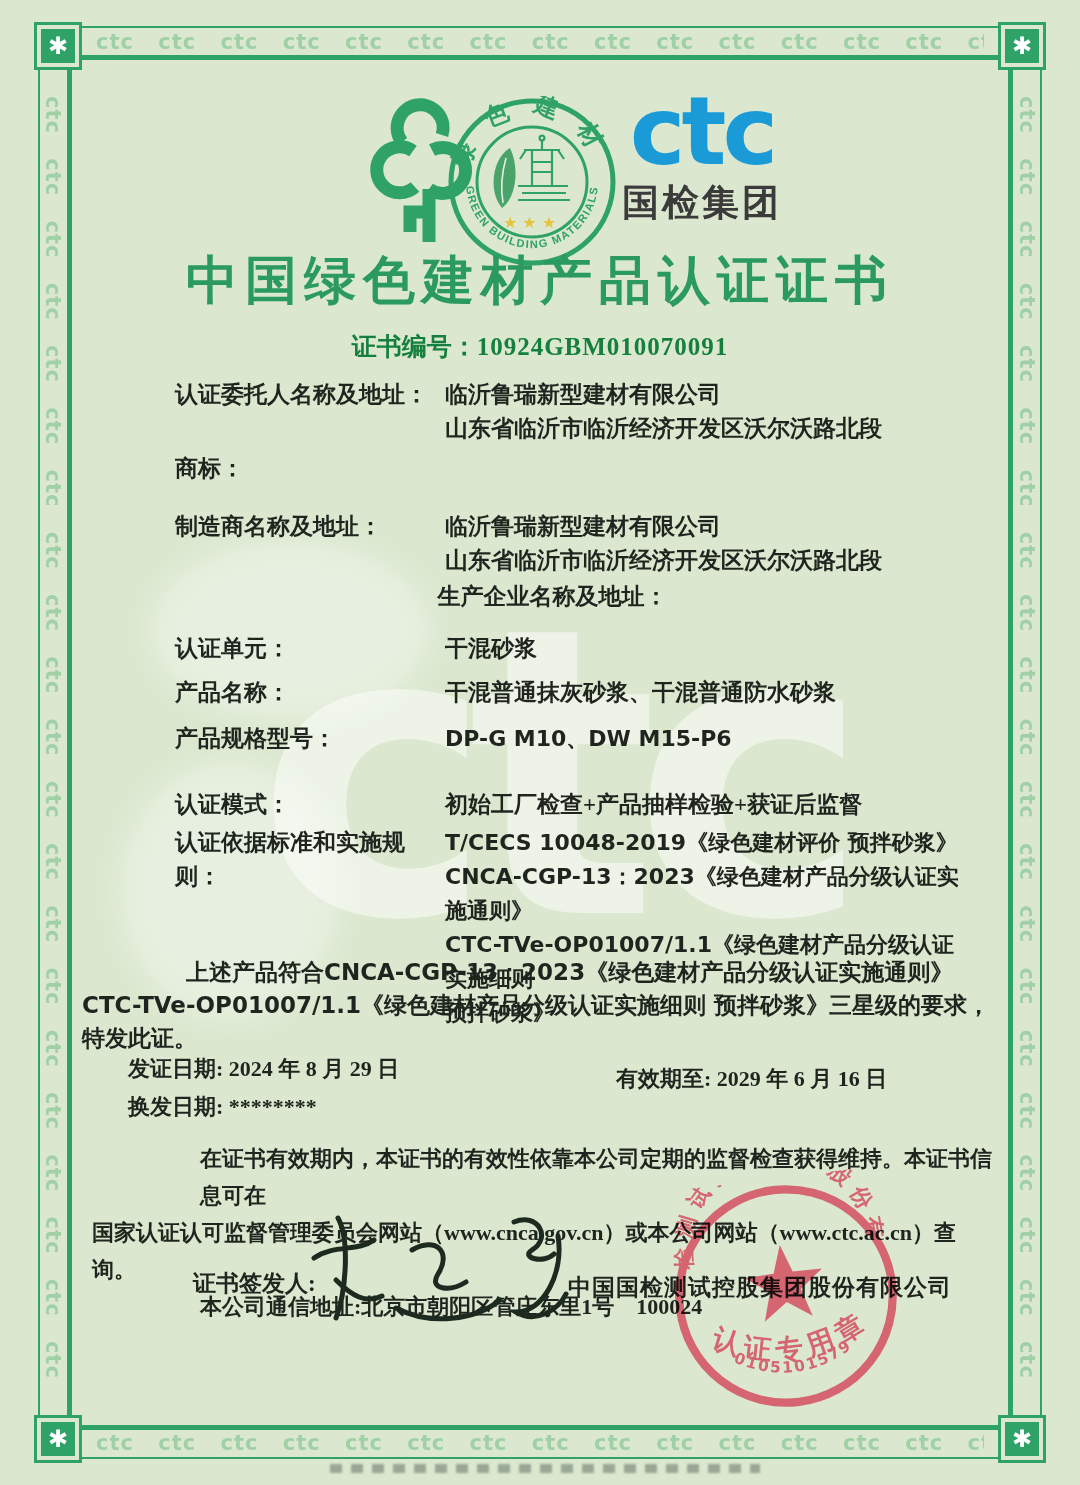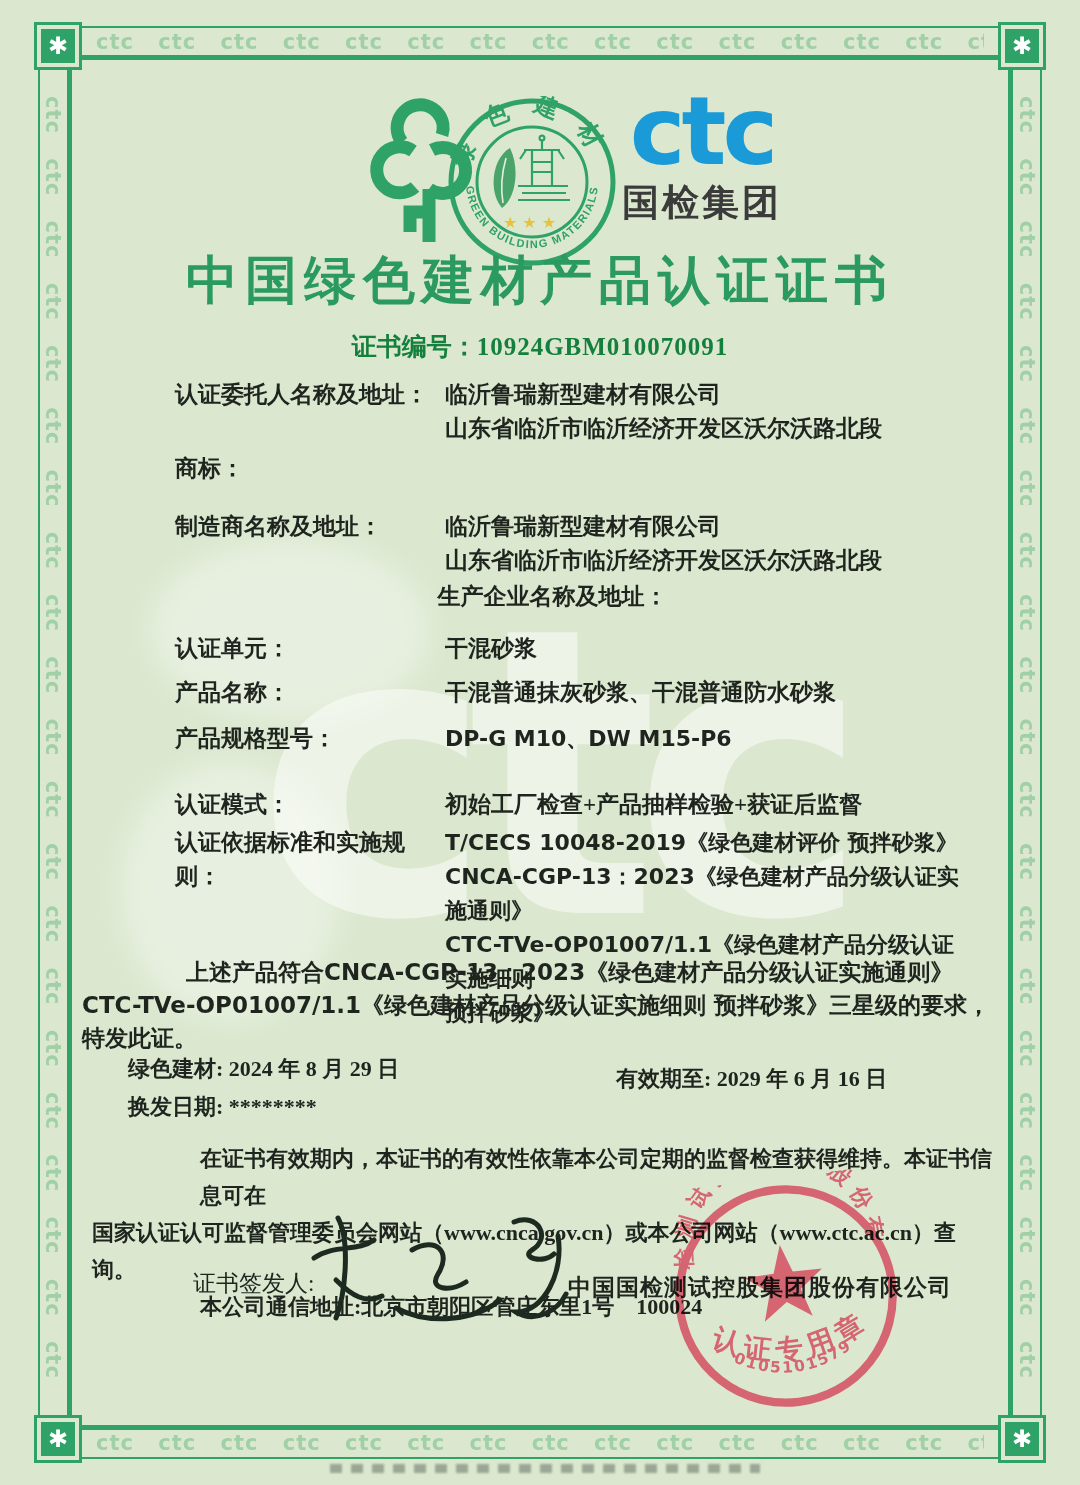--- a/index.html
+++ b/index.html
@@ -68,21 +68,21 @@
   .r6{margin-bottom:32px;} .r7{margin-bottom:4px;}
   .statement{position:absolute;top:956px;left:82px;right:78px;font-size:23px;line-height:33px;font-weight:700;
              font-family:"DejaVu Sans", sans-serif;}
   .statement .ln1{padding-left:104px;}
   .dates{position:absolute;top:1054px;left:128px;right:100px;font-size:22px;font-weight:600;}
   .dates .left-col{position:absolute;left:0;top:0;}
   .dates .left-col div{margin-bottom:8px;}
   .dates .valid{position:absolute;left:488px;top:10px;}
   .notice{position:absolute;top:1140px;left:92px;right:80px;font-size:22px;line-height:37px;font-weight:700;}
   .notice .ind{padding-left:108px;}
-  .signer-label{position:absolute;top:1268px;left:193px;font-size:23px;font-weight:400;}
+  .signer-label{position:absolute;top:1268px;left:193px;font-size:23px;font-weight:700;}
   .sig{position:absolute;top:1200px;left:300px;}
   .company{position:absolute;top:1272px;left:568px;font-size:23px;font-weight:700;letter-spacing:1px;}
   .stamp{position:absolute;top:1178px;left:668px;transform:rotate(-7deg);opacity:.9;mix-blend-mode:multiply;}
 </style>
 </head>
 <body>
 
 <div class="page">
 
   <div class="outer-line"></div>
@@ -219,21 +219,21 @@
 
     <div class="statement">
       <div class="ln1">上述产品符合CNCA-CGP-13：2023《绿色建材产品分级认证实施通则》</div>
       <div>CTC-TVe-OP01007/1.1《绿色建材产品分级认证实施细则 预拌砂浆》三星级的要求，</div>
       <div>特发此证。</div>
     </div>
 
     <div class="dates">
       <div class="left-col">
         <div>
-          <span>绿色建材:</span> <span>2024 年 8 月 29 日</span>
+          <span>发证日期:</span> <span>2024 年 8 月 29 日</span>
         </div>
         <div>
           <span>换发日期:</span> <span>********</span>
         </div>
       </div>
       <div class="valid">
         <span>有效期至:</span> <span>2029 年 6 月 16 日</span>
       </div>
     </div>
 

